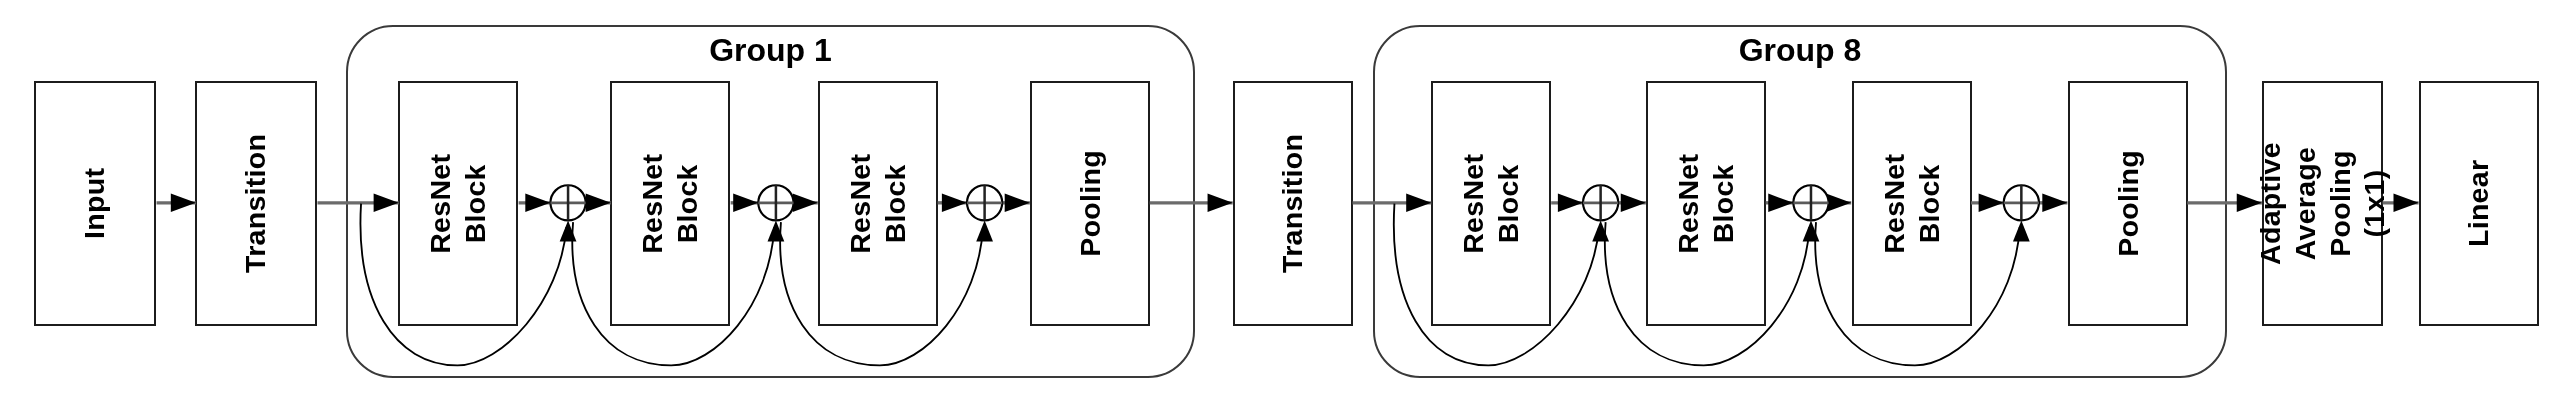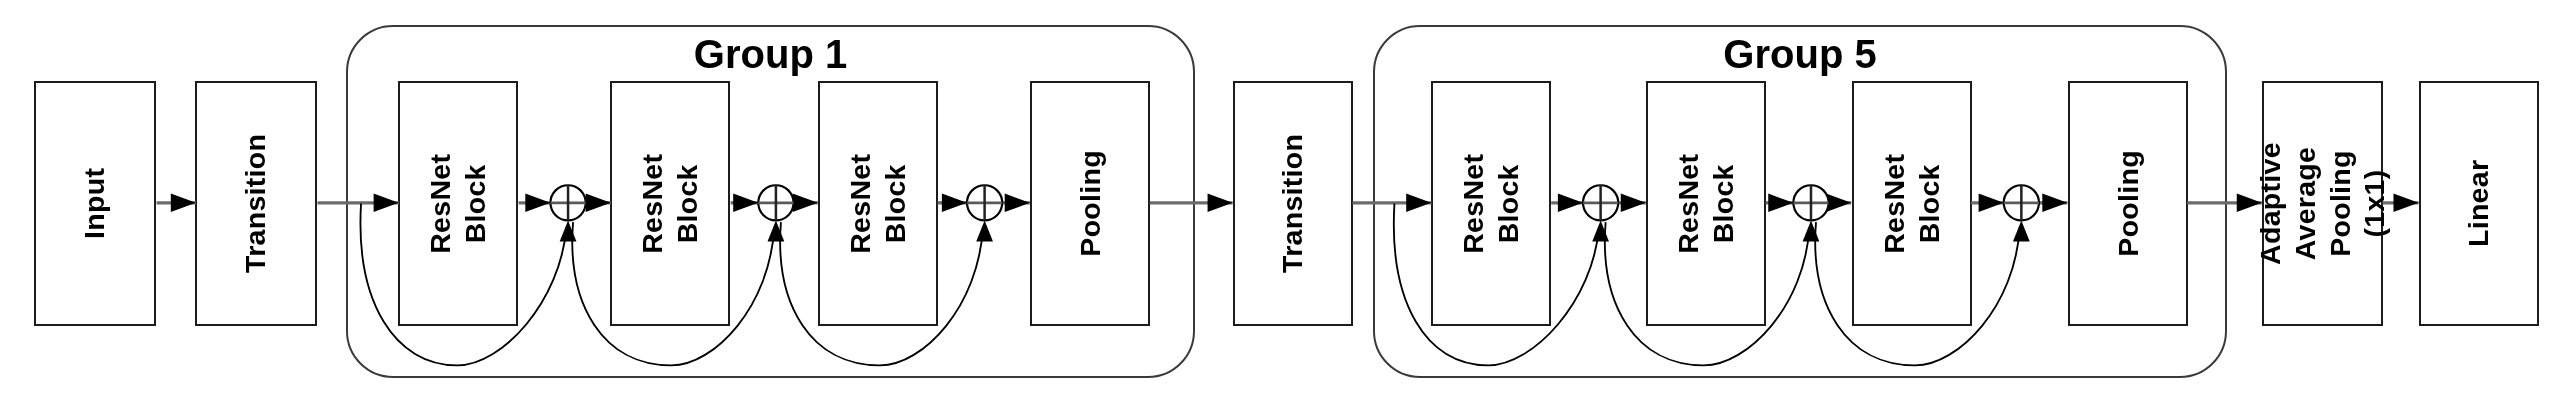--- a/index.html
+++ b/index.html
@@ -19,21 +19,21 @@
     border: 2.5px solid #3a3a3a;
     border-radius: 47px;
     background: transparent;
   }
   .group-label {
     position: absolute;
     top: 5px;
     left: 0;
     right: 0;
     text-align: center;
-    font-size: 40px;
+    font-size: 32px;
     font-weight: bold;
     color: #000000;
   }
   .box {
     position: absolute;
     top: 81px;
     height: 245px;
     box-sizing: border-box;
     background: #ffffff;
     border: 2.5px solid #1c1c1c;
@@ -60,21 +60,21 @@
 </style>
 </head>
 <body>
 
 <div class="canvas">
 
   <div class="group" style="left:346px; width:849px;">
     <div class="group-label">Group 1</div>
   </div>
   <div class="group" style="left:1373px; width:854px;">
-    <div class="group-label">Group 5</div>
+    <div class="group-label">Group 8</div>
   </div>
 
   <div class="box" style="left:34px; width:122px;">
     <span class="vtext">Input</span>
   </div>
   <div class="box" style="left:195px; width:122px;">
     <span class="vtext">Transition</span>
   </div>
 
   <div class="box" style="left:398px; width:120px;">

